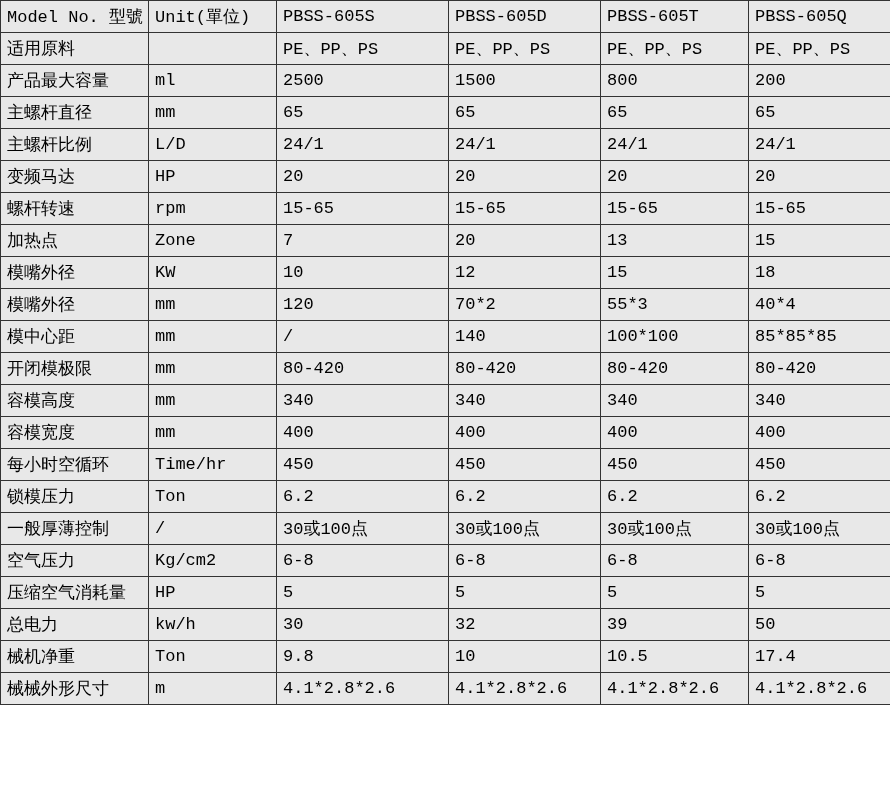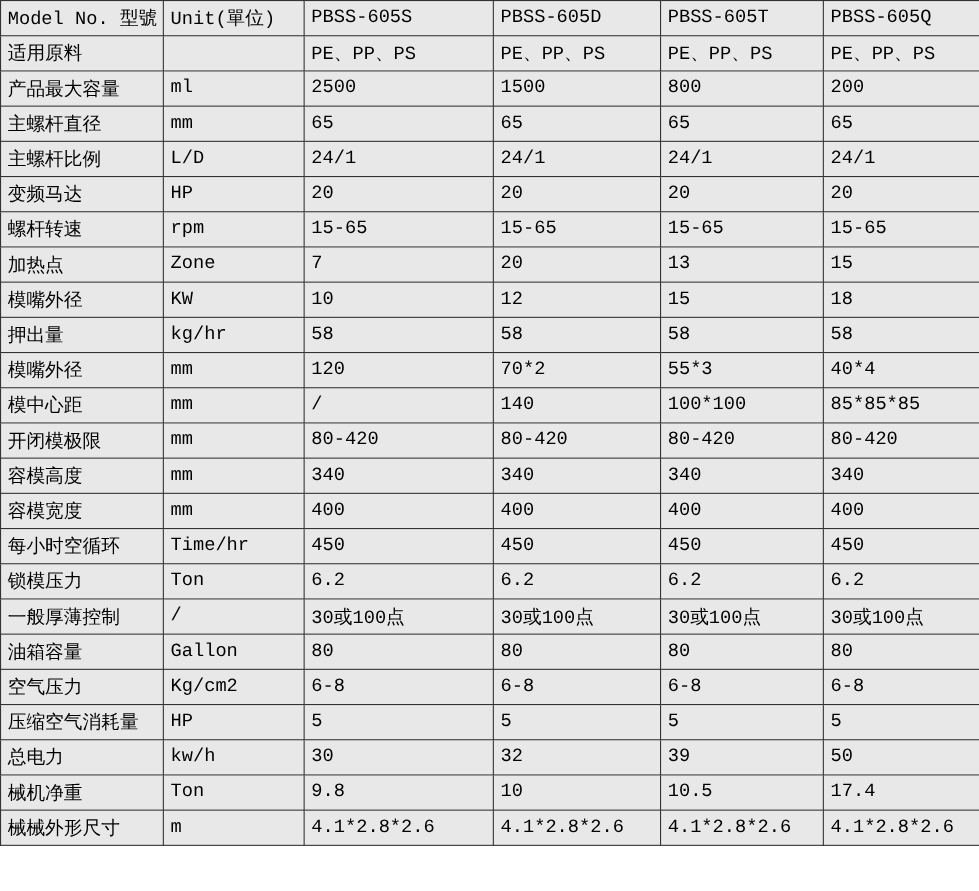--- a/index.html
+++ b/index.html
@@ -113,28 +113,20 @@
       </tr>
       <tr>
         <td>模嘴外径</td>
         <td>KW</td>
         <td>10</td>
         <td>12</td>
         <td>15</td>
         <td>18</td>
       </tr>
       <tr>
-        <td>押出量</td>
-        <td>kg/hr</td>
-        <td>58</td>
-        <td>58</td>
-        <td>58</td>
-        <td>58</td>
-      </tr>
-      <tr>
         <td>模嘴外径</td>
         <td>mm</td>
         <td>120</td>
         <td>70*2</td>
         <td>55*3</td>
         <td>40*4</td>
       </tr>
       <tr>
         <td>模中心距</td>
         <td>mm</td>
@@ -183,28 +175,20 @@
         <td>6.2</td>
         <td>6.2</td>
       </tr>
       <tr>
         <td>一般厚薄控制</td>
         <td>/</td>
         <td>30或100点</td>
         <td>30或100点</td>
         <td>30或100点</td>
         <td>30或100点</td>
-      </tr>
-      <tr>
-        <td>油箱容量</td>
-        <td>Gallon</td>
-        <td>80</td>
-        <td>80</td>
-        <td>80</td>
-        <td>80</td>
       </tr>
       <tr>
         <td>空气压力</td>
         <td>Kg/cm2</td>
         <td>6-8</td>
         <td>6-8</td>
         <td>6-8</td>
         <td>6-8</td>
       </tr>
       <tr>

